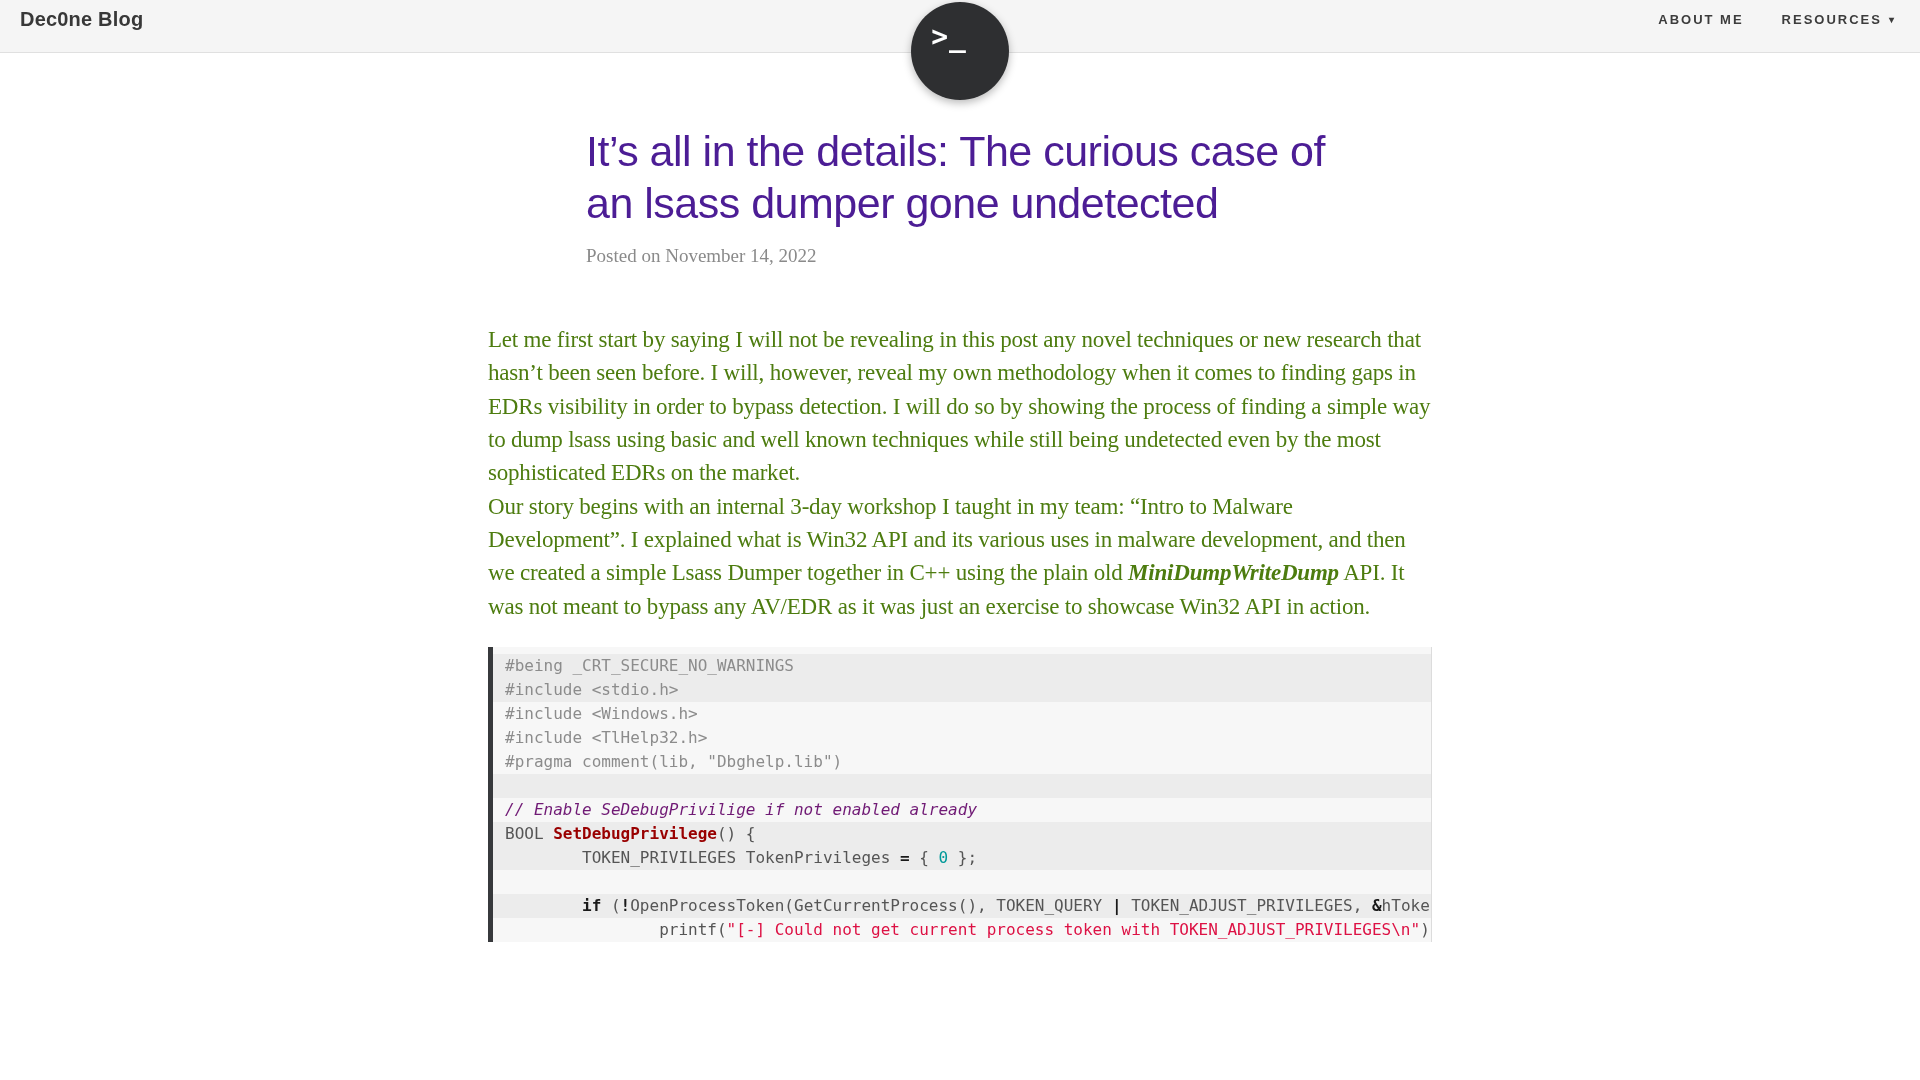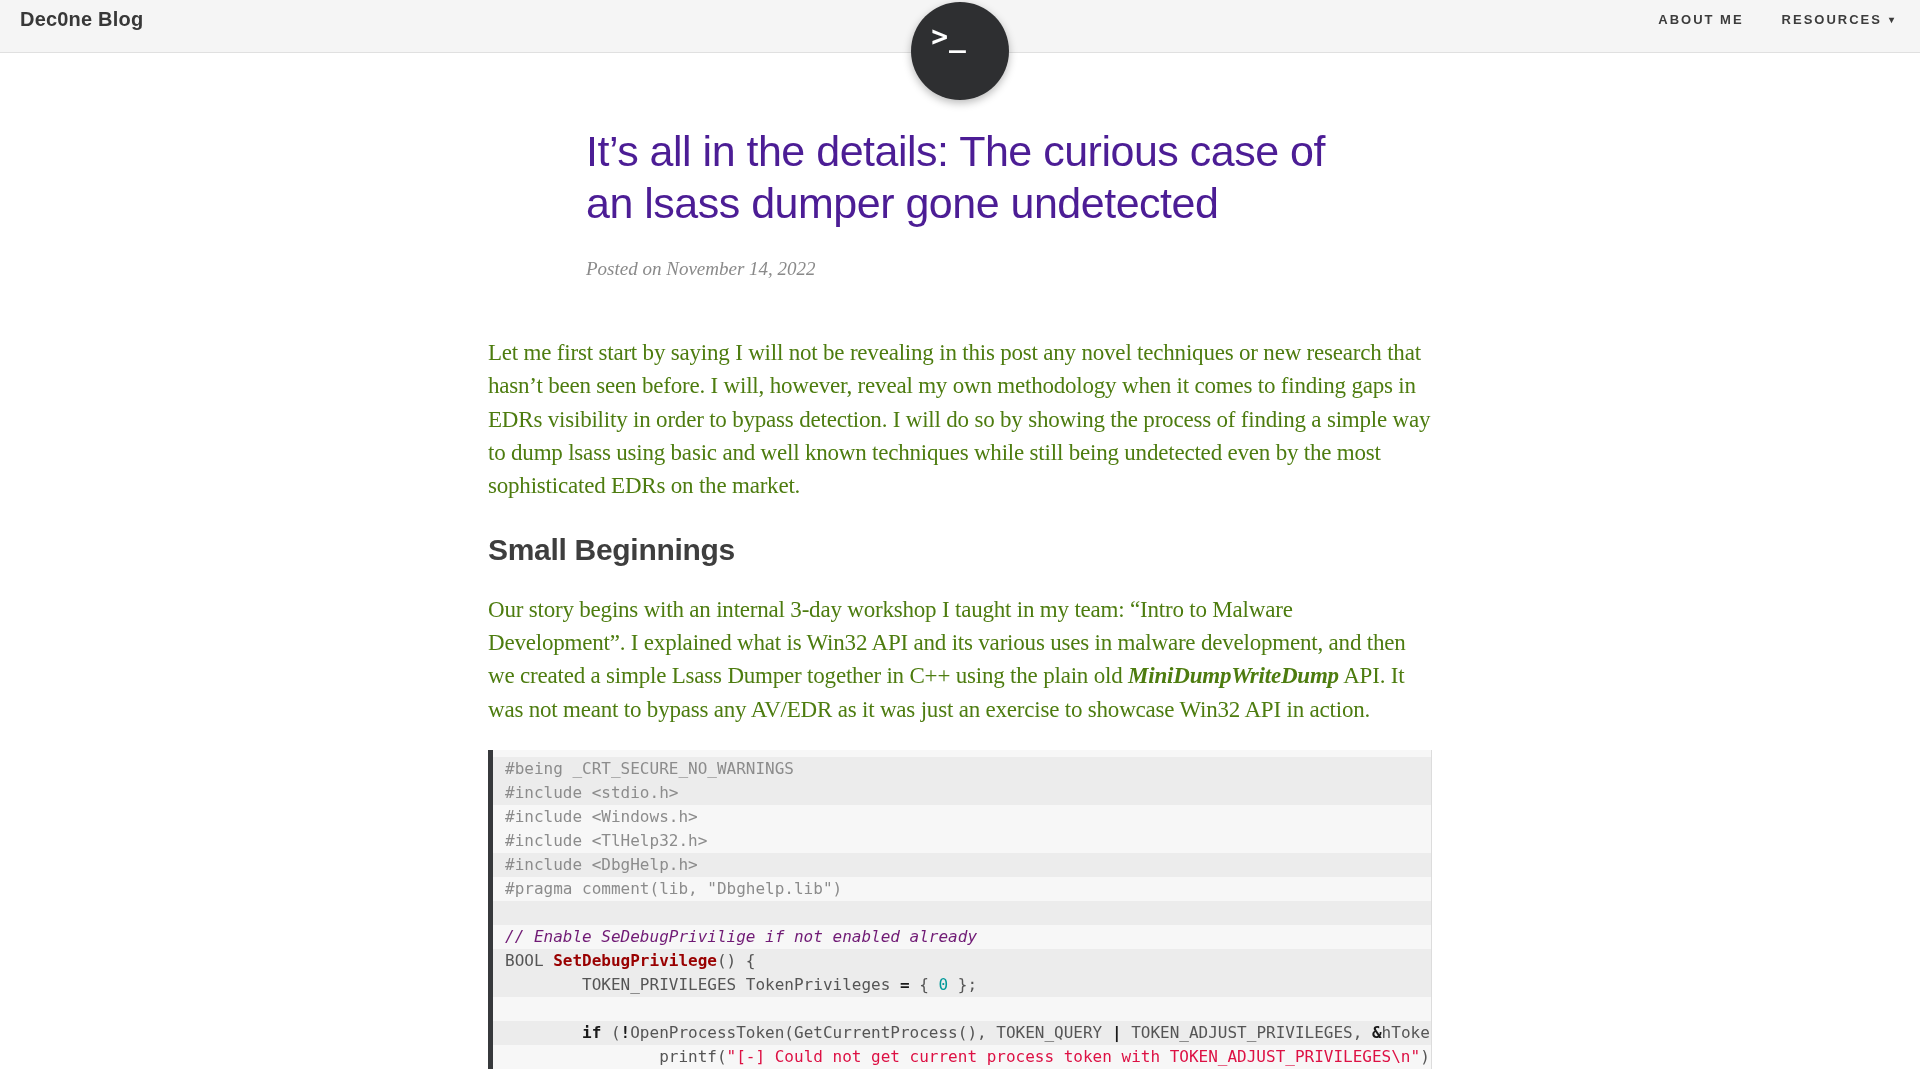--- a/index.html
+++ b/index.html
@@ -49,23 +49,23 @@
     transform:translate(-11px,-15px);
   }
 
   
   .post-header { width:748px; margin:72px auto 0; }
   .post-title {
     font-size:43px; line-height:1.22; font-weight:normal;
     color:#4c1d95; letter-spacing:-.5px;
   }
   .post-date {
-    margin-top:28px;
+    margin-top:15px;
     font-family:"Liberation Serif", serif;
-    font-style:italic; font-size:19px; color:#8a8a8a;
+    font-size:19px; color:#8a8a8a;
   }
 
   
   .post-body { width:944px; margin:56px auto 0; }
   .post-body p {
     font-family:"Liberation Serif", serif;
     font-size:23px; line-height:1.45; color:#4d7c0f;
     letter-spacing:-.2px;
   }
   .post-body h2 {
@@ -124,31 +124,29 @@
 
 <main>
   <div class="post-header">
     <h1 class="post-title">It’s all in the details: The curious case of an lsass dumper gone undetected</h1>
     <p class="post-date">Posted on November 14, 2022</p>
   </div>
 
   <div class="post-body">
     <p>Let me first start by saying I will not be revealing in this post any novel techniques or new research that hasn’t been seen before. I will, however, reveal my own methodology when it comes to finding gaps in EDRs visibility in order to bypass detection. I will do so by showing the process of finding a simple way to dump lsass using basic and well known techniques while still being undetected even by the most sophisticated EDRs on the market.</p>
 
-    <h2>Small Beginnings</h2>
 
     <p><span>Our story begins with an internal 3-day workshop I taught in my team: “Intro to Malware Development”. I explained what is Win32 API and its various uses in malware development, and then we created a simple Lsass Dumper together in C++ using the plain old </span><span class="bold-italic">MiniDumpWriteDump</span><span> API. It was not meant to bypass any AV/EDR as it was just an exercise to showcase Win32 API in action.</span></p>
 
     <div class="code-block">
       <div id="code-lines">
           <div class="code-line stripe-a"><span class="tok-cp">#being _CRT_SECURE_NO_WARNINGS</span></div>
           <div class="code-line stripe-a"><span class="tok-cp">#include &lt;stdio.h&gt;</span></div>
           <div class="code-line stripe-b"><span class="tok-cp">#include &lt;Windows.h&gt;</span></div>
           <div class="code-line stripe-b"><span class="tok-cp">#include &lt;TlHelp32.h&gt;</span></div>
-          <div class="code-line stripe-a"><span class="tok-cp">#include &lt;DbgHelp.h&gt;</span></div>
           <div class="code-line stripe-b"><span class="tok-cp">#pragma comment(lib, "Dbghelp.lib")</span></div>
           <div class="code-line stripe-a"> </div>
           <div class="code-line stripe-b"><span class="tok-c">// Enable SeDebugPrivilige if not enabled already</span></div>
           <div class="code-line stripe-a"><span class="tok-p">BOOL </span><span class="tok-nf">SetDebugPrivilege</span><span class="tok-p">() {</span></div>
           <div class="code-line stripe-a"><span class="tok-p">        TOKEN_PRIVILEGES TokenPrivileges </span><span class="tok-o">=</span><span class="tok-p"> { </span><span class="tok-mi">0</span><span class="tok-p"> };</span></div>
           <div class="code-line stripe-b"> </div>
           <div class="code-line stripe-a"><span class="tok-p">        </span><span class="tok-k">if</span><span class="tok-p"> (</span><span class="tok-o">!</span><span class="tok-p">OpenProcessToken(GetCurrentProcess(), TOKEN_QUERY </span><span class="tok-o">|</span><span class="tok-p"> TOKEN_ADJUST_PRIVILEGES, </span><span class="tok-o">&amp;</span><span class="tok-p">hToken)) {</span></div>
           <div class="code-line stripe-b"><span class="tok-p">                printf(</span><span class="tok-s">"[-] Could not get current process token with TOKEN_ADJUST_PRIVILEGES\n"</span><span class="tok-p">);</span></div>
         </div>
     </div>

